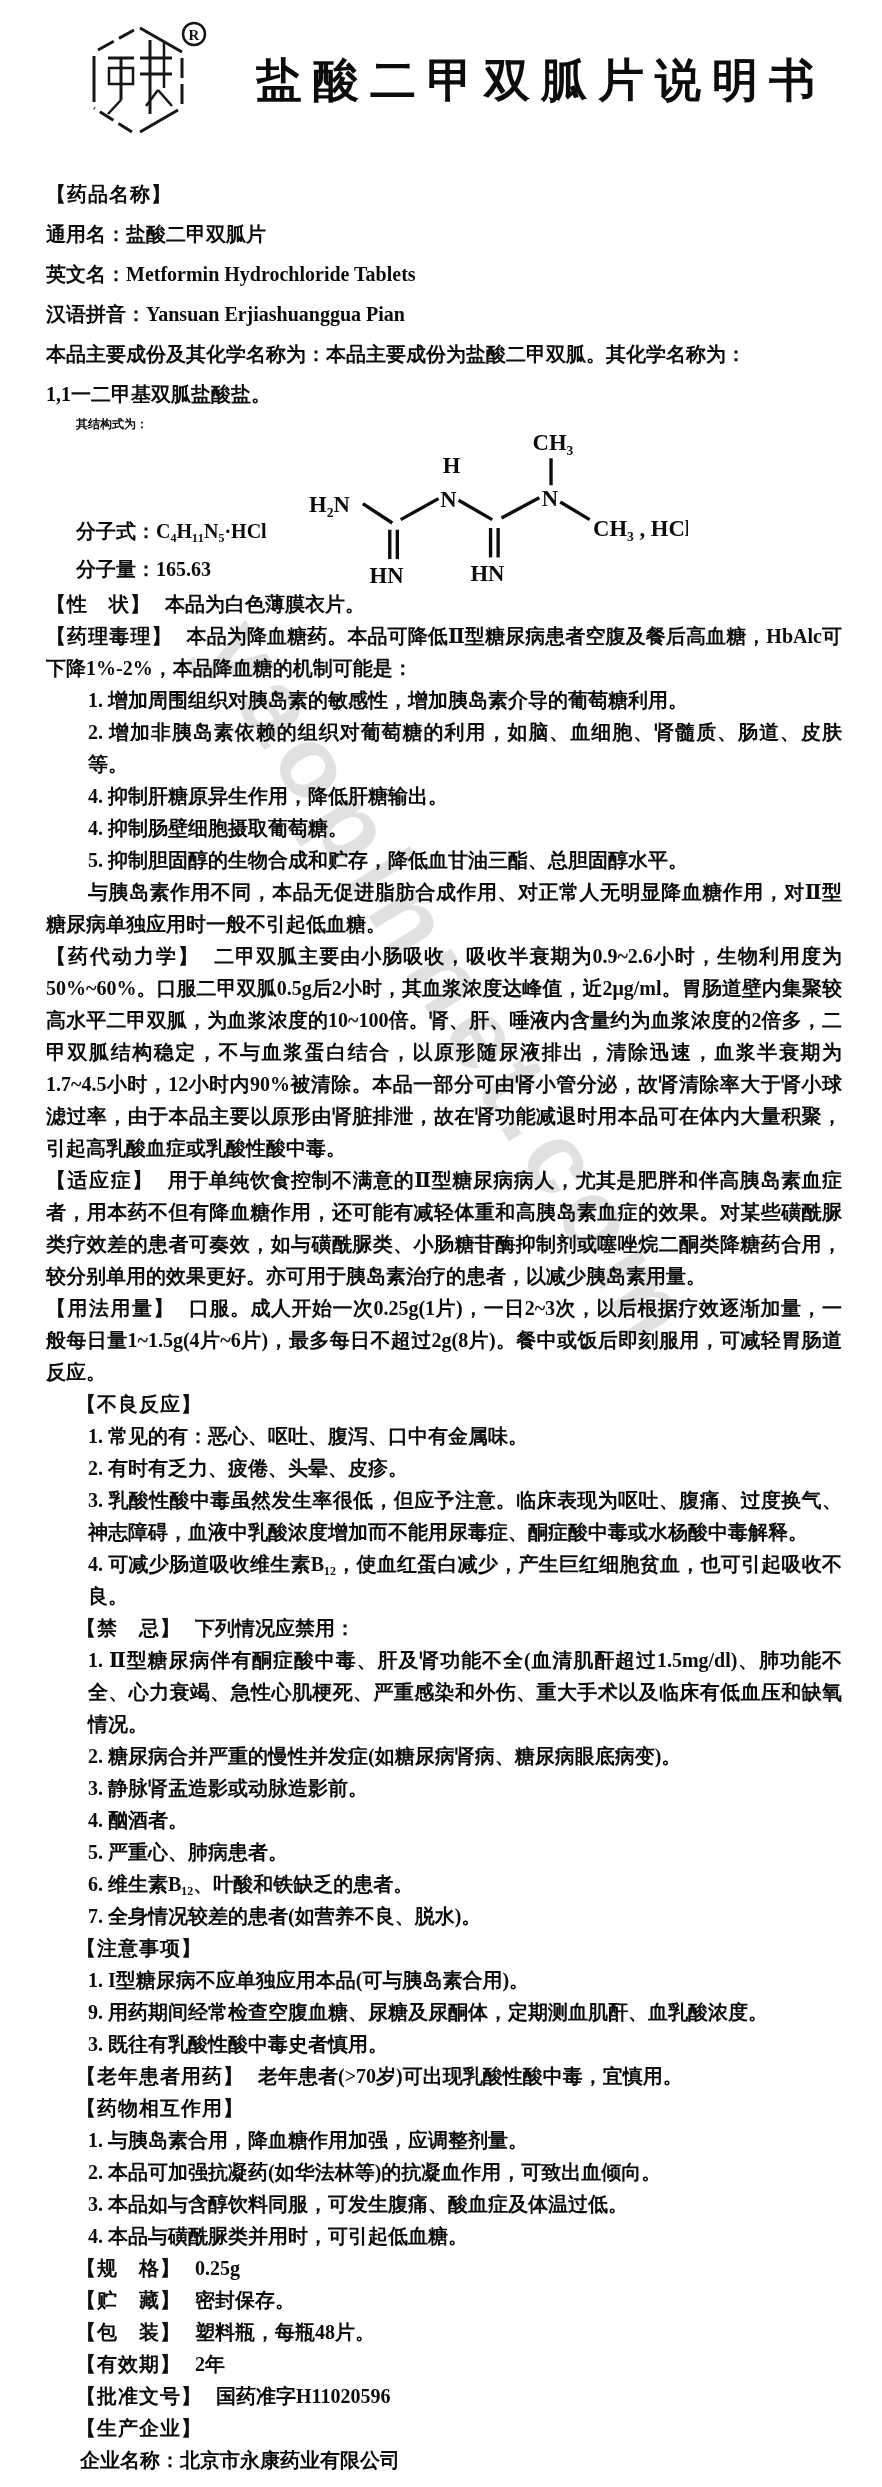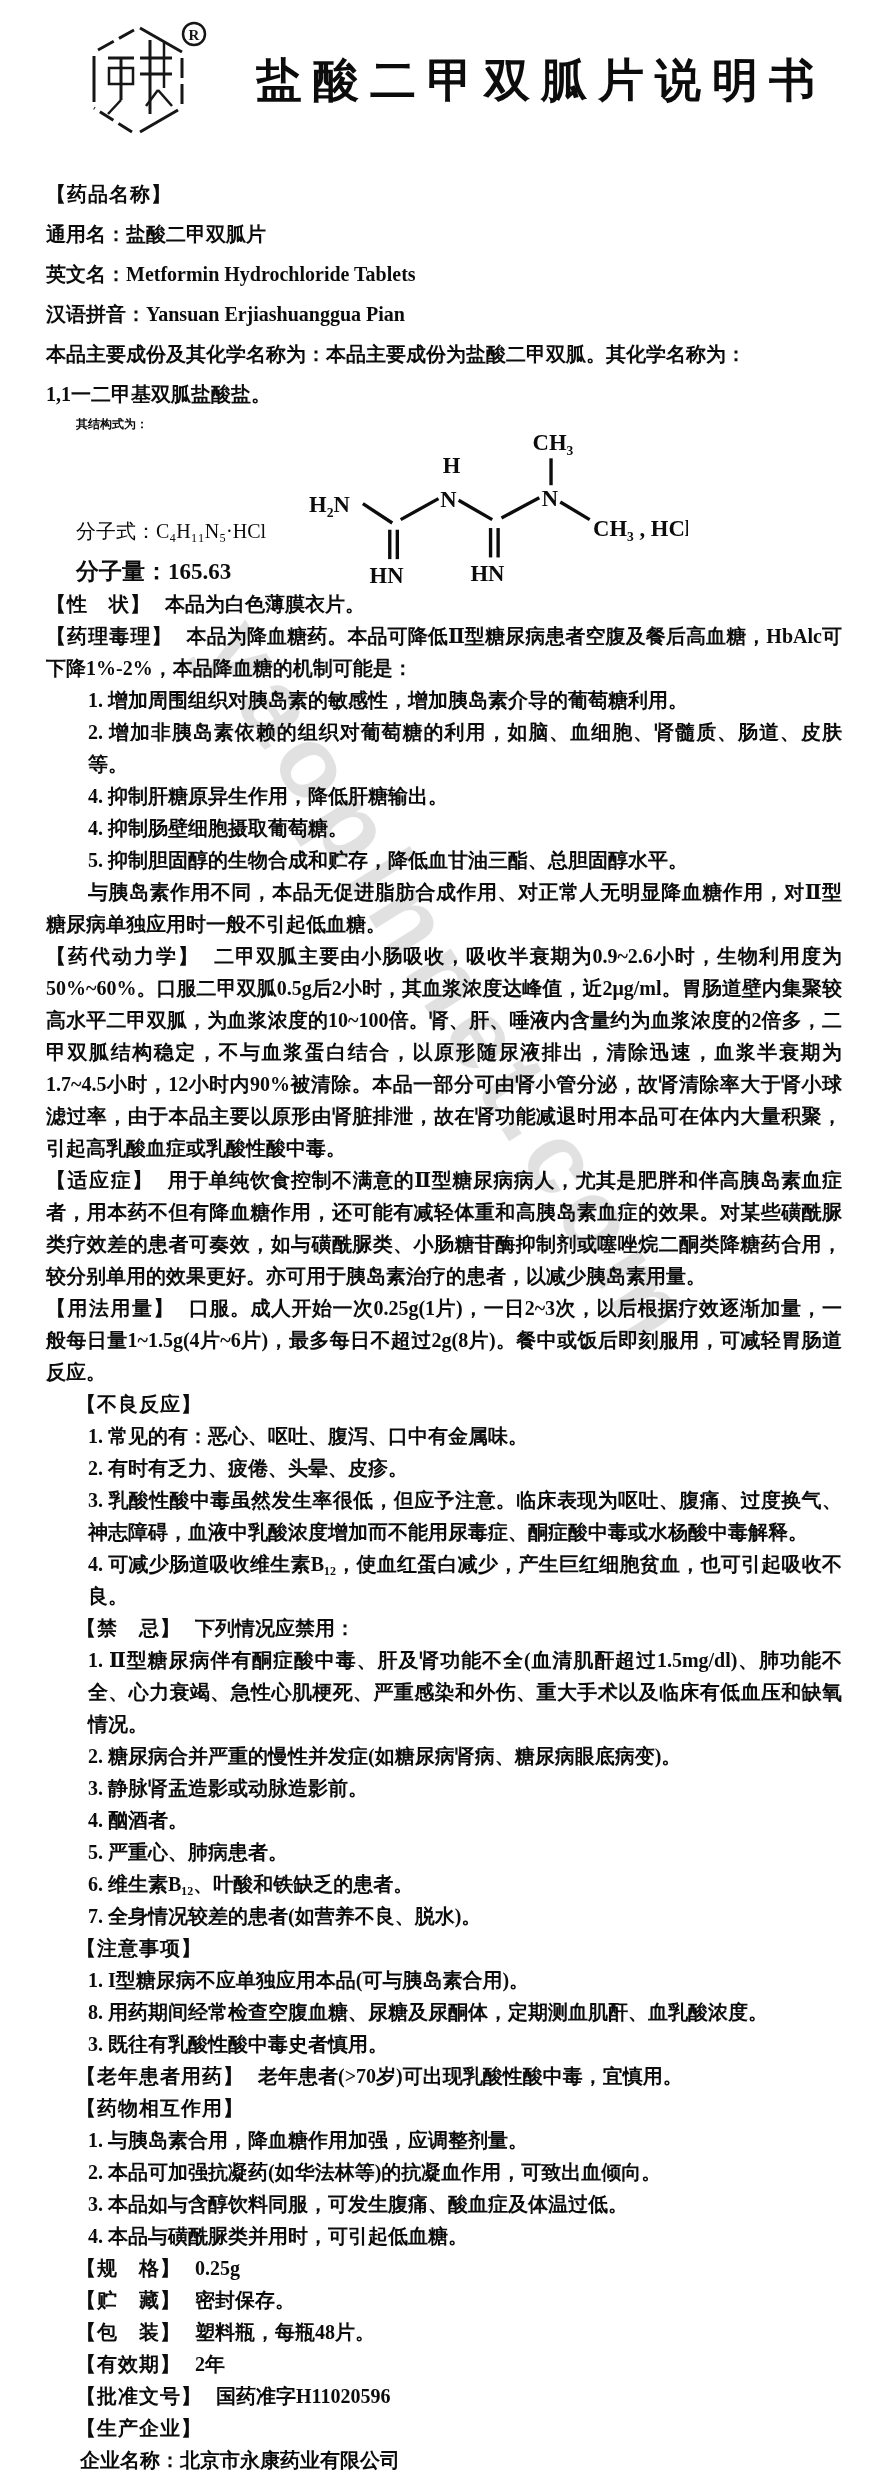--- a/index.html
+++ b/index.html
@@ -36,22 +36,22 @@
   }
   .top-block p{line-height:40px;}
   .content p .h{font-weight:700;margin-right:14px;letter-spacing:1px;}
   p.ind{padding-left:30px;}
   p.ind2{padding-left:34px;}
   p.item{padding-left:42px;}
   p.tind{text-indent:42px;}
   
   .structure-block{position:relative;height:172px;margin-top:2px;}
   .structure-block .slabel{position:absolute;left:30px;top:0;font-size:12px;font-weight:600;}
-  .structure-block .formula{position:absolute;left:30px;top:102px;font-size:20px;font-weight:400;}
-  .structure-block .mweight{position:absolute;left:30px;top:140px;font-size:23px;font-weight:600;}
+  .structure-block .formula{position:absolute;left:30px;top:102px;font-size:20px;font-weight:700;}
+  .structure-block .mweight{position:absolute;left:30px;top:140px;font-size:20px;font-weight:600;}
   .structure-block svg{position:absolute;left:232px;top:2px;}
   .chem-text{font-family:"Liberation Serif","DejaVu Serif",serif;font-weight:700;font-size:27px;fill:#0c0c0c;}
 </style>
 </head>
 <body>
 
 <div class="page">
 
   <div class="watermark">yaopinnet.com</div>
 
@@ -143,21 +143,21 @@
         <p class="ind"><span class="h">【禁　忌】</span><span>下列情况应禁用：</span></p>
         <p class="item"><span>1. Ⅱ型糖尿病伴有酮症酸中毒、肝及肾功能不全(血清肌酐超过1.5mg/dl)、肺功能不全、心力衰竭、急性心肌梗死、严重感染和外伤、重大手术以及临床有低血压和缺氧情况。</span></p>
         <p class="item"><span>2. 糖尿病合并严重的慢性并发症(如糖尿病肾病、糖尿病眼底病变)。</span></p>
         <p class="item"><span>3. 静脉肾盂造影或动脉造影前。</span></p>
         <p class="item"><span>4. 酗酒者。</span></p>
         <p class="item"><span>5. 严重心、肺病患者。</span></p>
         <p class="item"><span>6. 维生素B₁₂、叶酸和铁缺乏的患者。</span></p>
         <p class="item"><span>7. 全身情况较差的患者(如营养不良、脱水)。</span></p>
         <p class="ind"><span class="h">【注意事项】</span></p>
         <p class="item"><span>1. I型糖尿病不应单独应用本品(可与胰岛素合用)。</span></p>
-        <p class="item"><span>8. 用药期间经常检查空腹血糖、尿糖及尿酮体，定期测血肌酐、血乳酸浓度。</span></p>
+        <p class="item"><span>9. 用药期间经常检查空腹血糖、尿糖及尿酮体，定期测血肌酐、血乳酸浓度。</span></p>
         <p class="item"><span>3. 既往有乳酸性酸中毒史者慎用。</span></p>
         <p class="ind"><span class="h">【老年患者用药】</span><span>老年患者(&gt;70岁)可出现乳酸性酸中毒，宜慎用。</span></p>
         <p class="ind"><span class="h">【药物相互作用】</span></p>
         <p class="item"><span>1. 与胰岛素合用，降血糖作用加强，应调整剂量。</span></p>
         <p class="item"><span>2. 本品可加强抗凝药(如华法林等)的抗凝血作用，可致出血倾向。</span></p>
         <p class="item"><span>3. 本品如与含醇饮料同服，可发生腹痛、酸血症及体温过低。</span></p>
         <p class="item"><span>4. 本品与磺酰脲类并用时，可引起低血糖。</span></p>
         <p class="ind"><span class="h">【规　格】</span><span>0.25g</span></p>
         <p class="ind"><span class="h">【贮　藏】</span><span>密封保存。</span></p>
         <p class="ind"><span class="h">【包　装】</span><span>塑料瓶，每瓶48片。</span></p>

